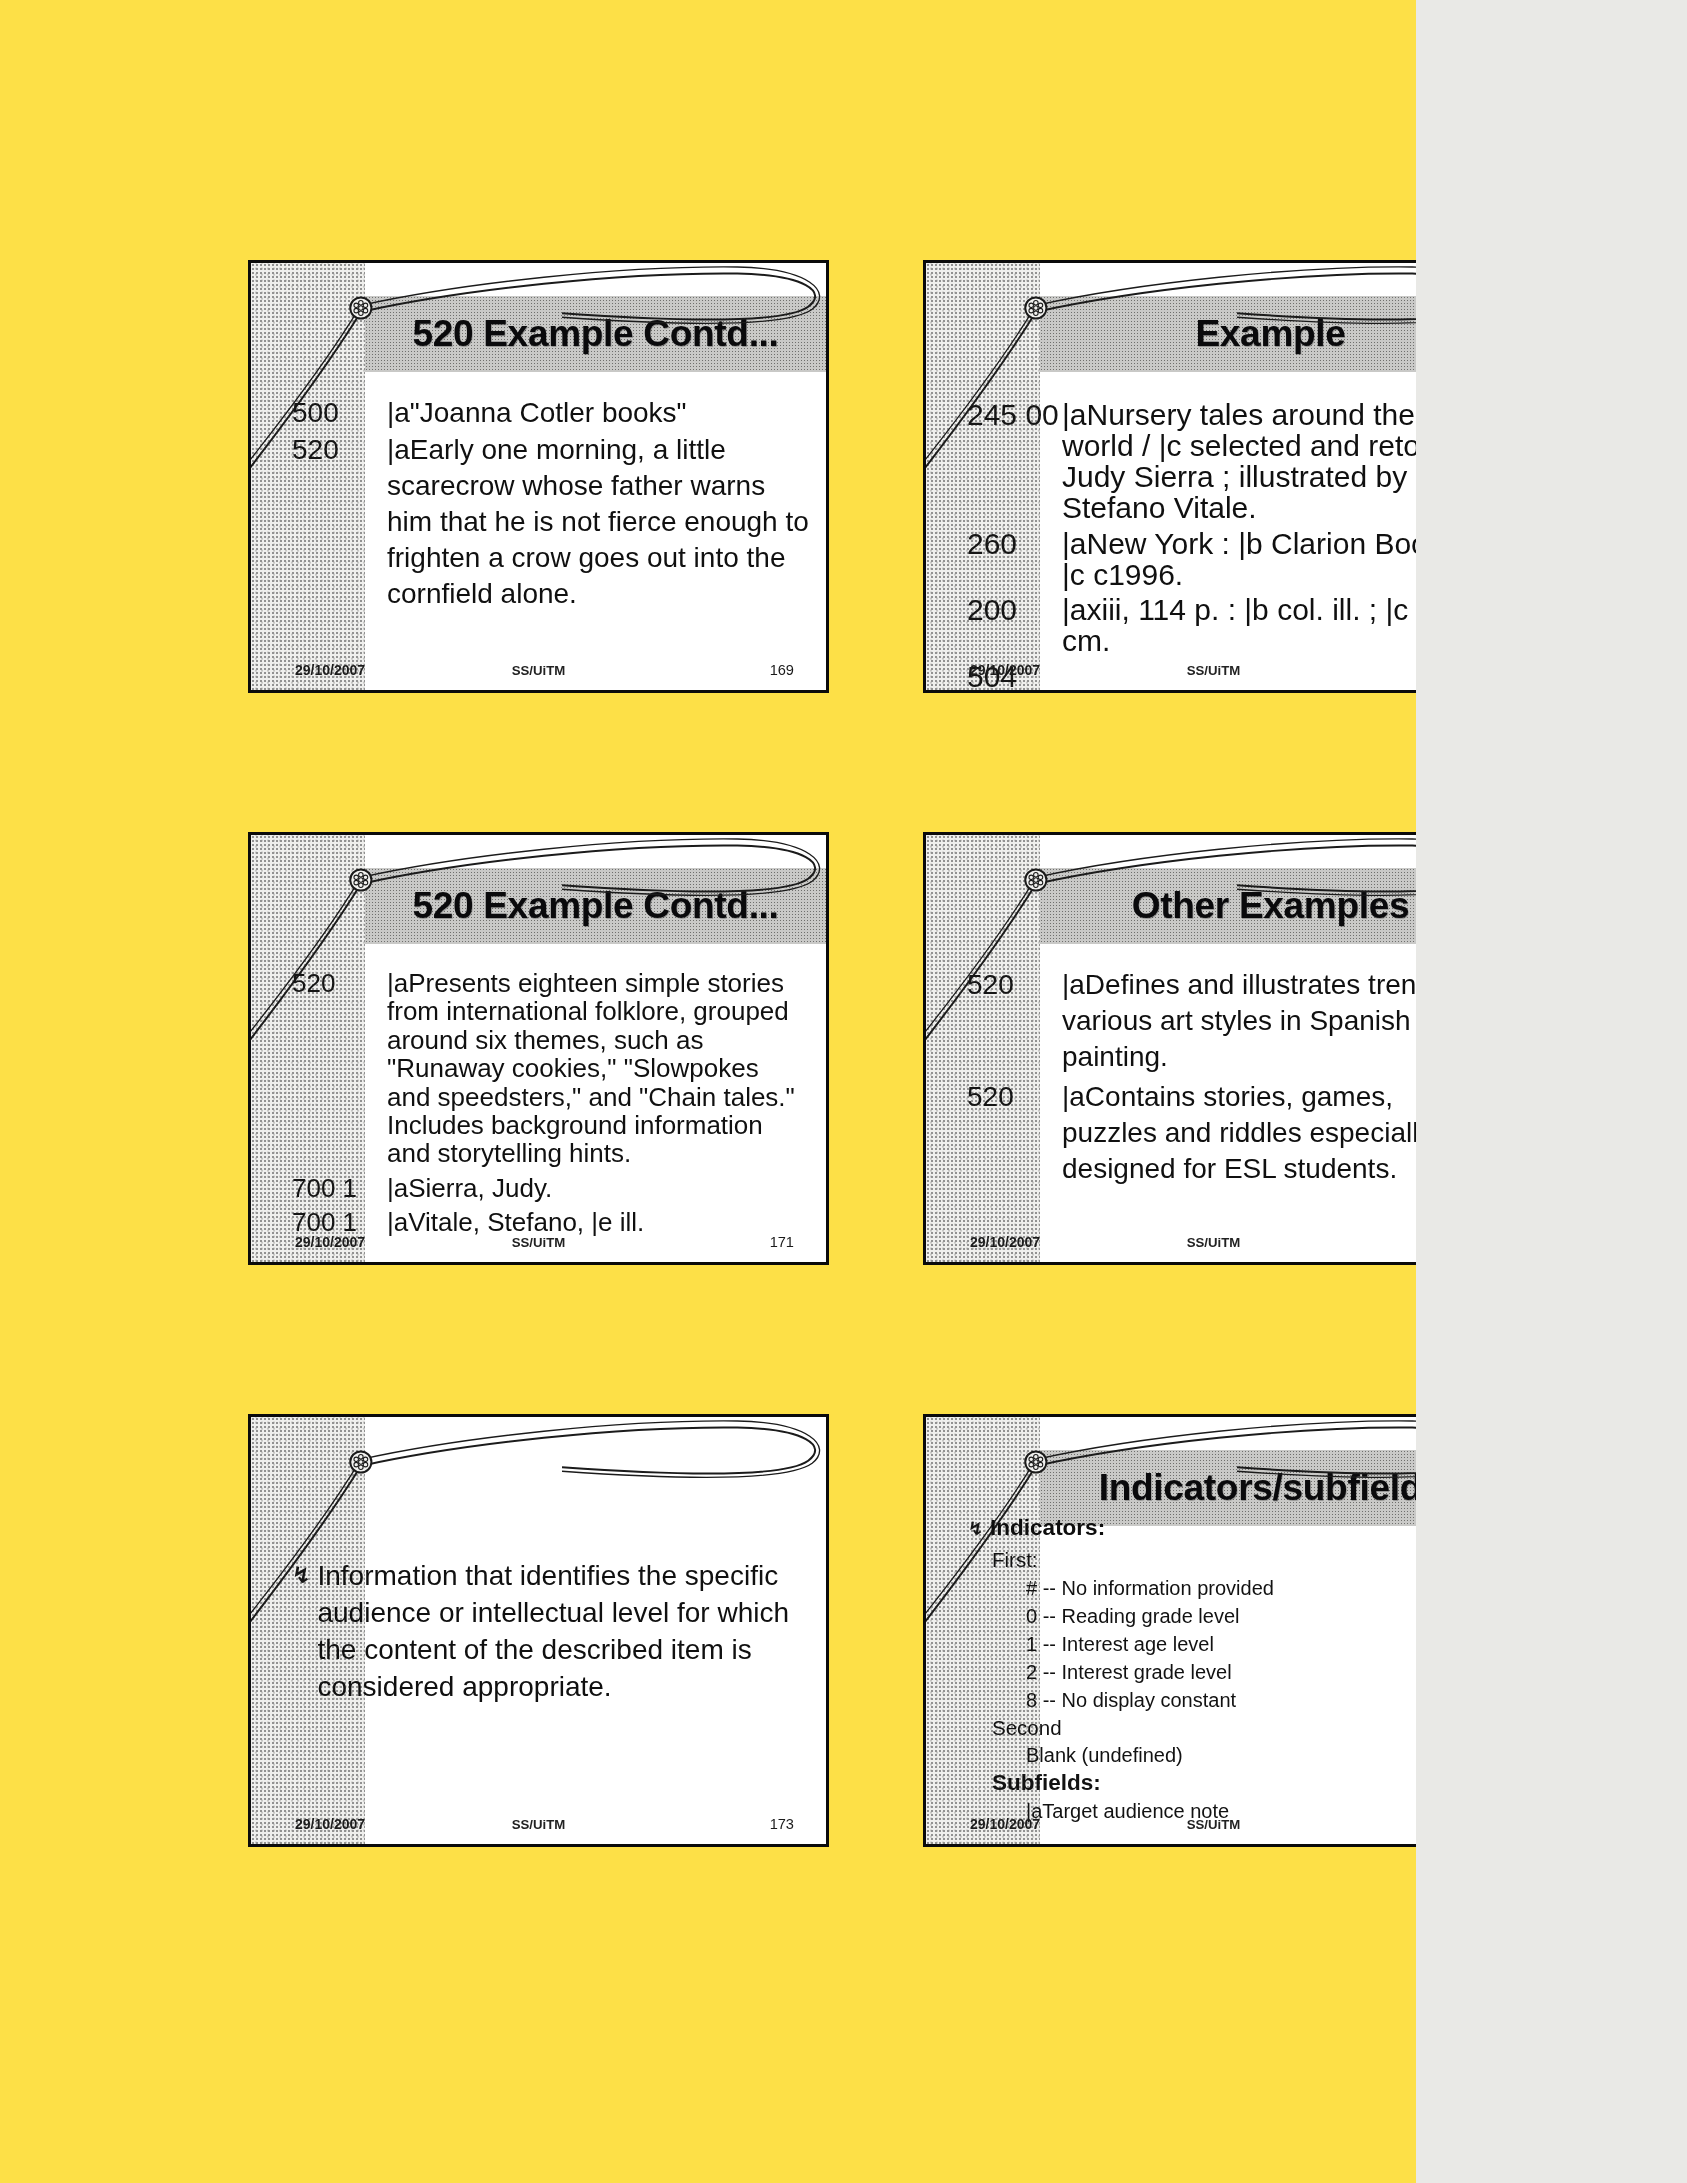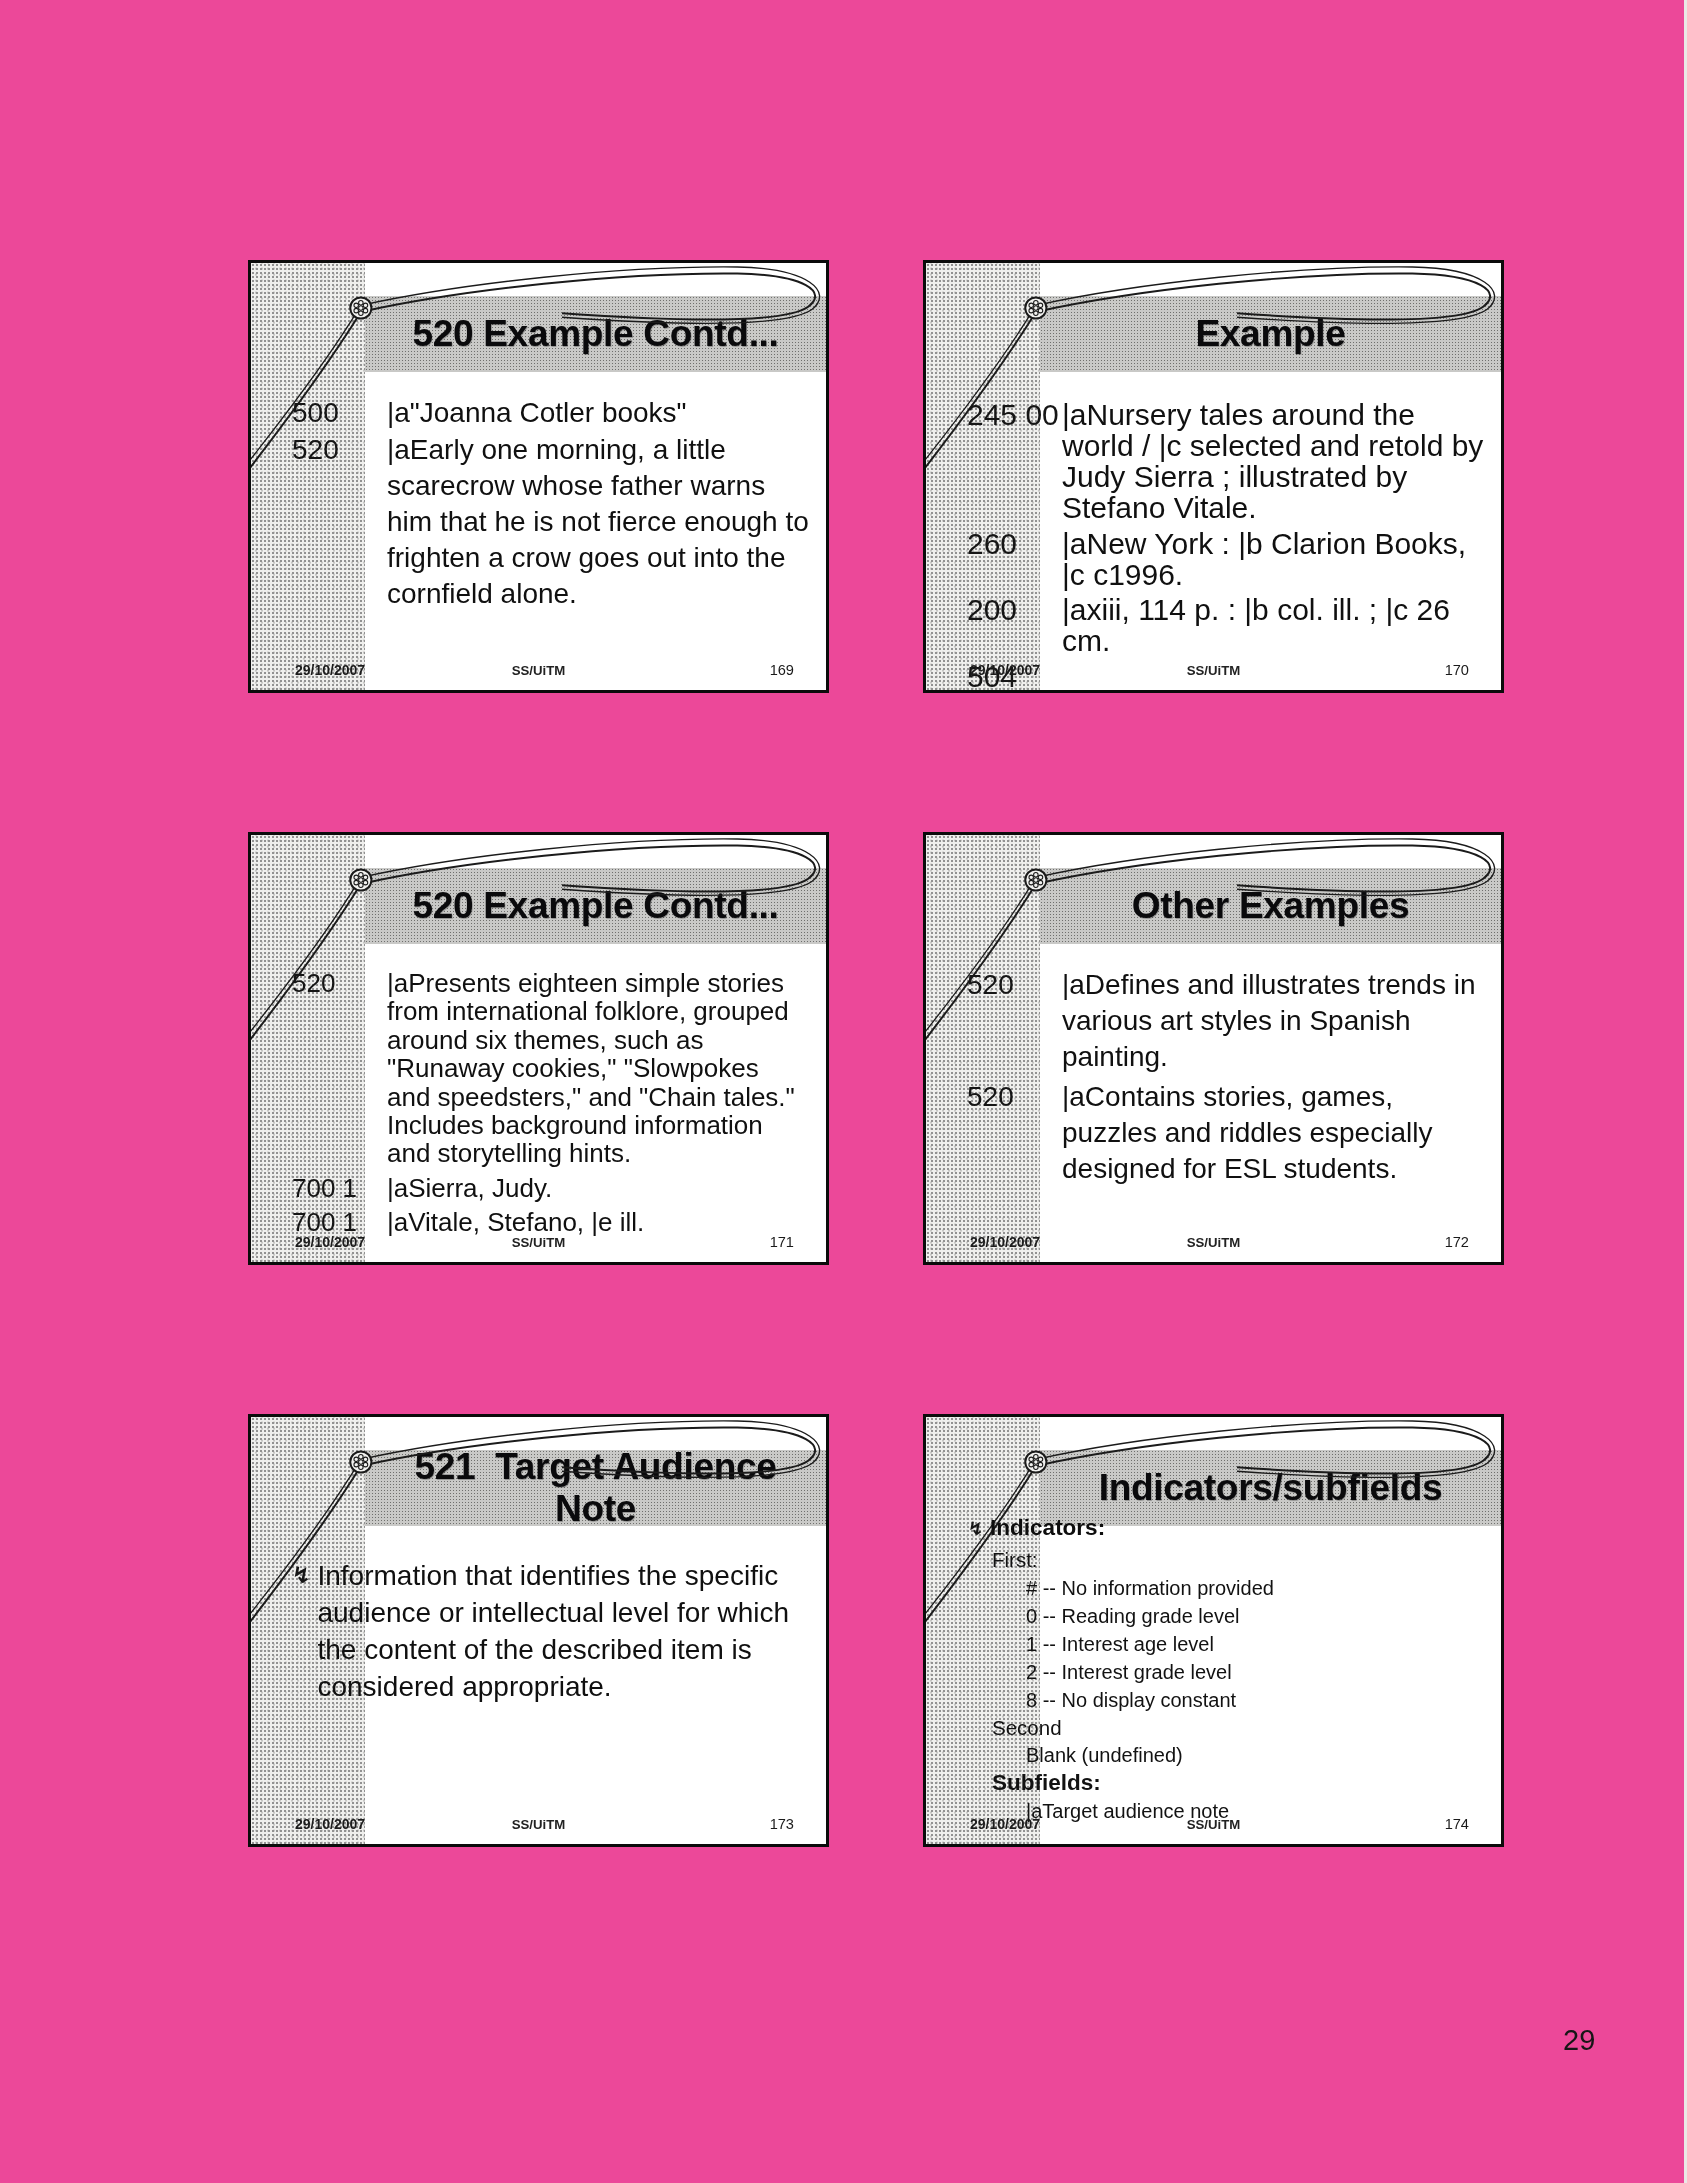--- a/index.html
+++ b/index.html
@@ -1,17 +1,17 @@
 <!DOCTYPE html>
 <html style="font-size:10.6px"><head>
 <meta charset="utf-8">
 <style>
   html,body { margin:0; padding:0; background:#e9e9e6; }
   .page {
-    position:relative; width:1684px; height:2183px; background:#ec4899;
+    position:relative; width:1416px; height:2183px; background:#fde047;
     font-family:"Liberation Sans","DejaVu Sans",sans-serif; color:#111;
     overflow:hidden;
   }
   .slide {
     position:absolute; width:581px; height:433px; box-sizing:border-box;
     border:3.3px solid #0b0b0b; background:#ffffff; overflow:hidden;
   }
   
   .sidebar {
     position:absolute; left:0; top:0; bottom:0; width:114px;
@@ -202,23 +202,20 @@
     </div>
     <div class="footer">
       <span class="f-date">29/10/2007</span>
       <span class="f-org">SS/UiTM</span>
       <span class="f-num">172</span>
     </div>
   </div>
 
   <div class="slide" style="left:248px; top:1414px;">
     <div class="sidebar"></div>
-    <div class="band">
-      <div class="slide-title">521  Target Audience Note</div>
-    </div>
     <svg class="thread" width="581" height="225" viewBox="0 0 878 340">
       <path d="M -8 318 C 60 230 130 132 166 74 C 320 40 560 14 735 16 C 838 18 872 44 842 66 C 806 92 640 88 470 76" fill="none" stroke="#1b1b1b" stroke-width="3"></path>
       <path d="M -8 306 C 60 220 130 124 166 64 C 320 30 560 4 735 6 C 844 8 880 44 848 70 C 810 98 640 94 470 82" fill="none" stroke="#1b1b1b" stroke-width="2"></path>
       <g>
         <circle cx="166" cy="68" r="16" fill="#f1f1ef" stroke="#1b1b1b" stroke-width="3"></circle>
         <circle cx="166" cy="68" r="3.4" fill="none" stroke="#1b1b1b" stroke-width="1.6"></circle>
         <circle cx="166" cy="60" r="3.4" fill="none" stroke="#1b1b1b" stroke-width="1.6"></circle>
         <circle cx="173" cy="64" r="3.4" fill="none" stroke="#1b1b1b" stroke-width="1.6"></circle>
         <circle cx="173" cy="72" r="3.4" fill="none" stroke="#1b1b1b" stroke-width="1.6"></circle>
         <circle cx="166" cy="76" r="3.4" fill="none" stroke="#1b1b1b" stroke-width="1.6"></circle>

